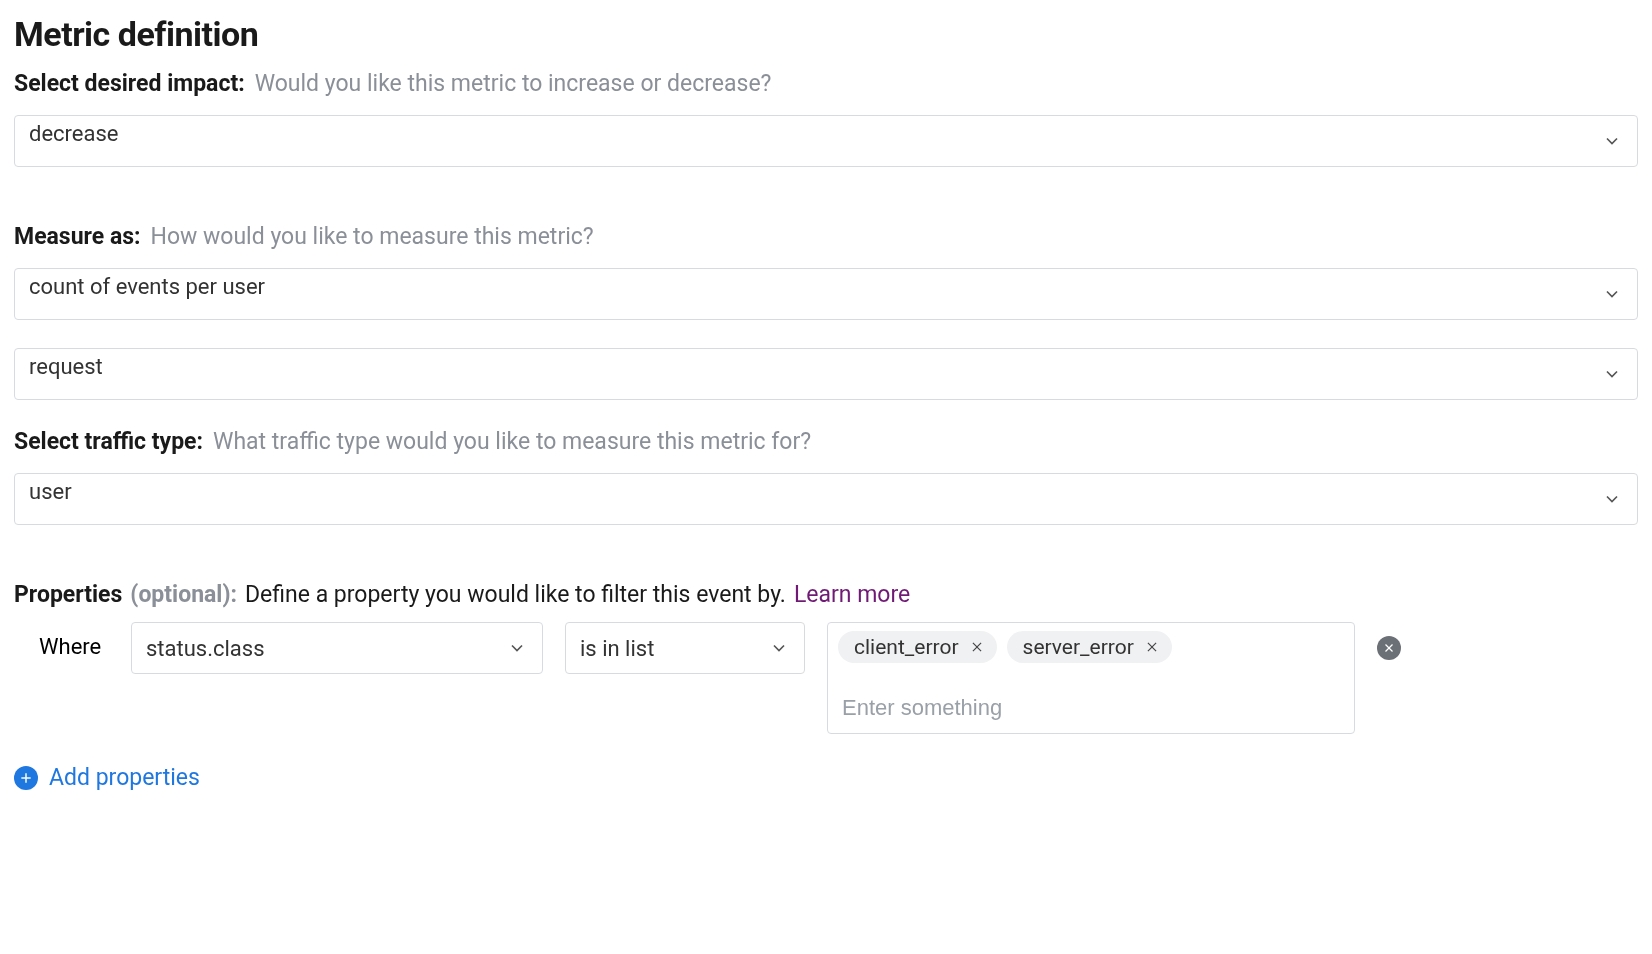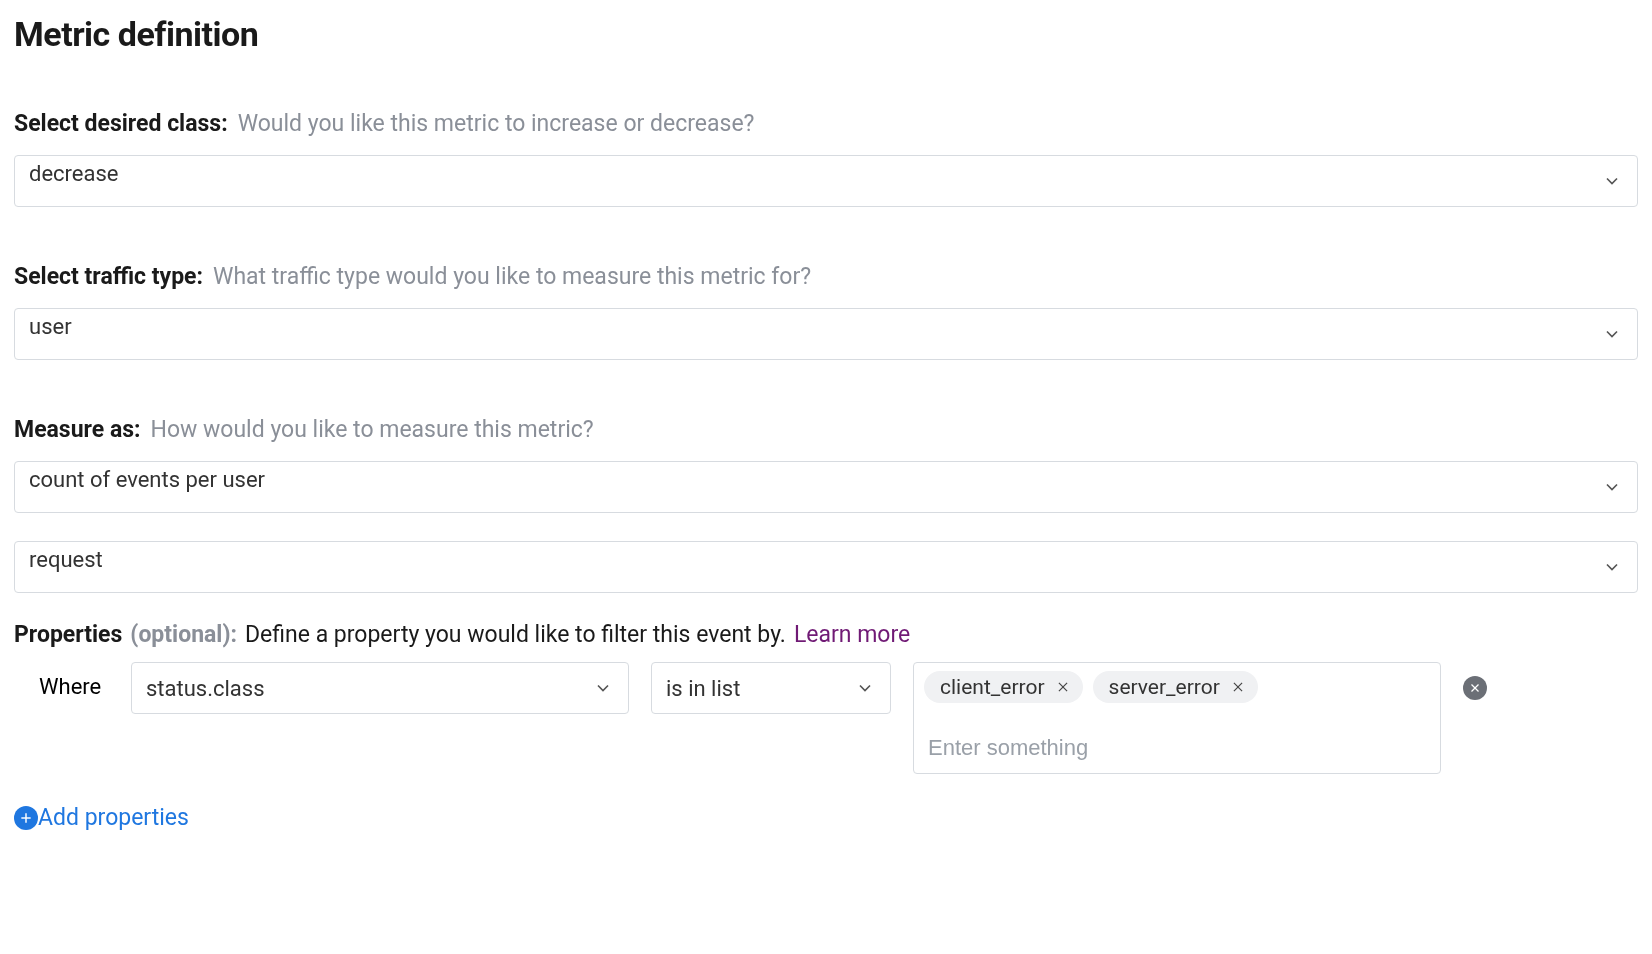--- a/index.html
+++ b/index.html
@@ -11,21 +11,21 @@
   }
   .page {
     padding: 14px 14px 30px 14px;
     max-width: 1652px;
   }
   h1.page-title {
     font-size: 34px;
     font-weight: 700;
     letter-spacing: -0.5px;
     color: #1a1a1a;
-    margin-bottom: 56px;
+    margin-bottom: 16px;
   }
   .field-block { margin-bottom: 56px; }
   .field-block.tight { margin-bottom: 28px; }
   .label-row {
     display: flex;
     align-items: baseline;
     flex-wrap: wrap;
     gap: 10px;
     margin-bottom: 18px;
     font-size: 23px;
@@ -89,21 +89,21 @@
     border-radius: 4px;
     background: #fff;
     height: 52px;
     display: flex;
     align-items: center;
     padding: 0 46px 0 14px;
     font-size: 22px;
     color: #333;
     cursor: pointer;
   }
-  .select-property { width: 498px; }
+  .select-property { width: 412px; }
   .select-operator { width: 240px; }
 
   .tag-input {
     border: 1px solid #d7dbe0;
     border-radius: 4px;
     background: #fff;
     padding: 8px 10px 10px 10px;
     width: 528px;
     display: flex;
     flex-wrap: wrap;
@@ -145,21 +145,21 @@
     display: flex; align-items: center; justify-content: center;
     margin-top: 14px;
     cursor: pointer;
     flex: 0 0 auto;
   }
   .remove-circle svg { width: 12px; height: 12px; stroke: #fff; stroke-width: 2.5; }
 
   .add-row {
     display: inline-flex;
     align-items: center;
-    gap: 0;
+    gap: 11px;
     margin-top: 30px;
     cursor: pointer;
   }
   .add-circle {
     width: 24px; height: 24px;
     border-radius: 50%;
     background: #1f77e0;
     display: flex; align-items: center; justify-content: center;
   }
   .add-circle svg { width: 14px; height: 14px; stroke: #fff; stroke-width: 2.5; }
@@ -168,65 +168,65 @@
 </head>
 <body>
 
 <div class="page">
 
   <h1 class="page-title">Metric definition</h1>
 
   
   <div class="field-block">
     <div class="label-row">
-      <span class="label-strong">Select desired class:</span>
+      <span class="label-strong">Select desired impact:</span>
       <span class="label-hint">Would you like this metric to increase or decrease?</span>
     </div>
     <div class="select">
       <span>decrease</span>
+      <span class="chevron">
+        <svg viewBox="0 0 24 24">
+            <polyline points="6 9 12 15 18 9"></polyline>
+          </svg>
+      </span>
+    </div>
+  </div>
+
+  
+  <div class="field-block tight">
+    <div class="label-row">
+      <span class="label-strong">Measure as:</span>
+      <span class="label-hint">How would you like to measure this metric?</span>
+    </div>
+    <div class="select">
+      <span>count of events per user</span>
+      <span class="chevron">
+        <svg viewBox="0 0 24 24">
+            <polyline points="6 9 12 15 18 9"></polyline>
+          </svg>
+      </span>
+    </div>
+    <div class="select">
+      <span>request</span>
       <span class="chevron">
         <svg viewBox="0 0 24 24">
             <polyline points="6 9 12 15 18 9"></polyline>
           </svg>
       </span>
     </div>
   </div>
 
   
   <div class="field-block">
     <div class="label-row">
       <span class="label-strong">Select traffic type:</span>
       <span class="label-hint">What traffic type would you like to measure this metric for?</span>
     </div>
     <div class="select">
       <span>user</span>
-      <span class="chevron">
-        <svg viewBox="0 0 24 24">
-            <polyline points="6 9 12 15 18 9"></polyline>
-          </svg>
-      </span>
-    </div>
-  </div>
-
-  
-  <div class="field-block tight">
-    <div class="label-row">
-      <span class="label-strong">Measure as:</span>
-      <span class="label-hint">How would you like to measure this metric?</span>
-    </div>
-    <div class="select">
-      <span>count of events per user</span>
-      <span class="chevron">
-        <svg viewBox="0 0 24 24">
-            <polyline points="6 9 12 15 18 9"></polyline>
-          </svg>
-      </span>
-    </div>
-    <div class="select">
-      <span>request</span>
       <span class="chevron">
         <svg viewBox="0 0 24 24">
             <polyline points="6 9 12 15 18 9"></polyline>
           </svg>
       </span>
     </div>
   </div>
 
   
   <div class="props-header">

